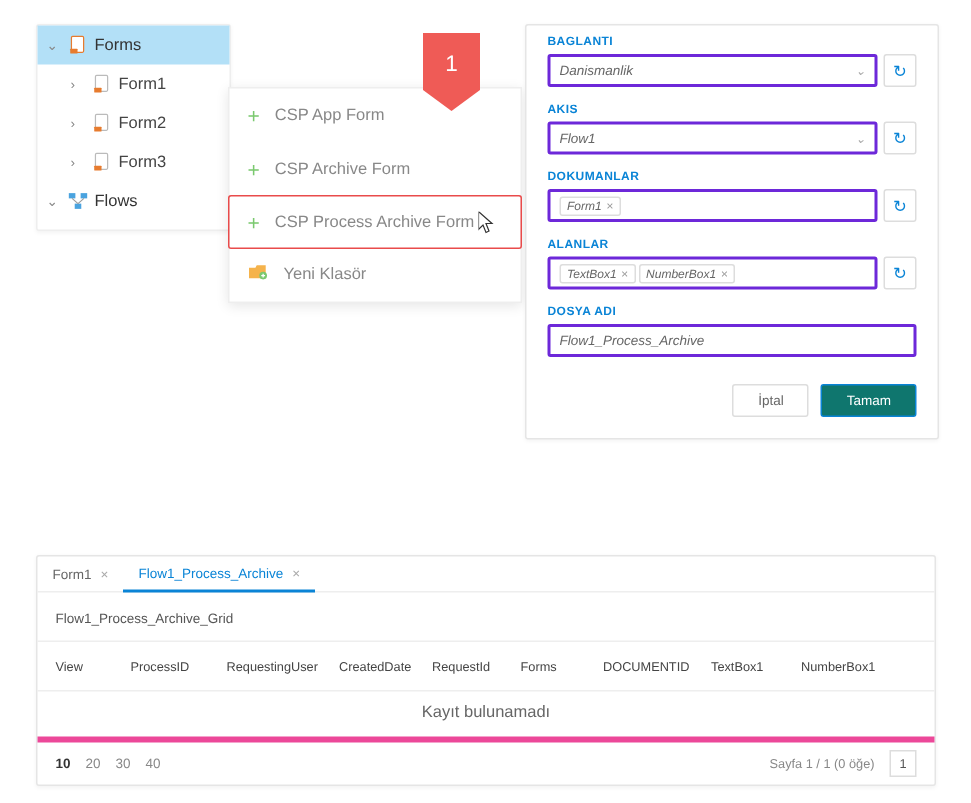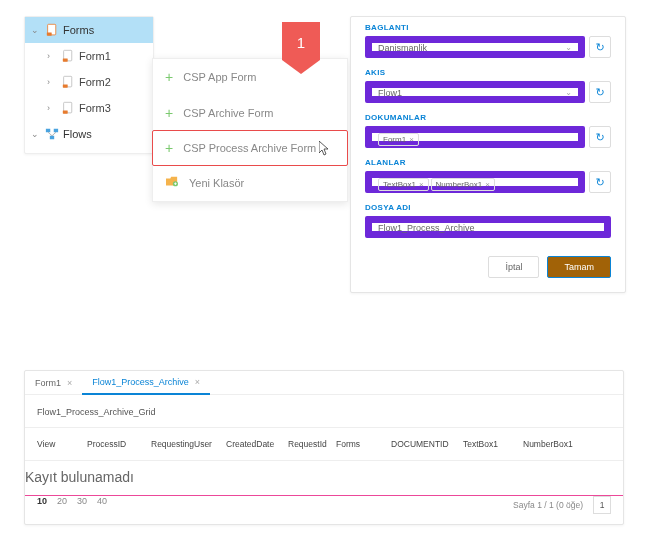--- a/index.html
+++ b/index.html
@@ -34,41 +34,41 @@
   .badge2 { left: 582px; top: 22px; }
   .badge3 { left: 582px; top: 370px; }
   
   
   .panel2 { position: absolute; left: 350px; top: 16px; width: 276px; background: #fff; border: 1px solid #e5e5e5; border-radius: 2px; box-shadow: 0 1px 3px rgba(0,0,0,0.05); }
   .panel2 .title { padding: 10px 14px 16px; color: #555; font-size: 11px; border-bottom: none; }
   .panel2 .body { padding: 6px 14px 14px; }
   .fld { margin-bottom: 10px; }
   .fld-label { color: #0a84d6; font-size: 8px; font-weight: 600; letter-spacing: 0.3px; margin-bottom: 4px; display: block; }
   .fld-row { display: flex; gap: 4px; }
-  .fld-input { flex: 1; border: 7px solid #6d28d9; border-radius: 2px; height: 22px; display: flex; align-items: flex-start; padding: 0 6px; font-size: 9px; color: #666; position: relative; }
+  .fld-input { flex: 1; border: 2px solid #6d28d9; border-radius: 2px; height: 22px; display: flex; align-items: center; padding: 0 6px; font-size: 9px; color: #666; position: relative; font-style: italic; }
   .fld-input .dd { position: absolute; right: 6px; color: #aaa; font-size: 8px; }
   .fld-refresh { width: 22px; height: 22px; border: 1px solid #ddd; border-radius: 2px; display: flex; align-items: center; justify-content: center; color: #0a84d6; font-size: 11px; }
   .tag { display: inline-flex; align-items: center; border: 1px solid #ddd; border-radius: 2px; padding: 1px 4px; font-size: 8px; color: #666; margin-right: 2px; }
   .tag .x { margin-left: 3px; color: #999; font-size: 8px; }
   .btns { display: flex; justify-content: flex-end; gap: 8px; padding-top: 8px; }
   .btn { height: 22px; padding: 0 16px; border-radius: 2px; font-size: 9px; display: inline-flex; align-items: center; }
   .btn-cancel { background: #fff; border: 1px solid #ddd; color: #666; margin-left: 47px; }
-  .btn-ok { background: #a16207; color: #fff; border: 1px solid #0a84d6; }
+  .btn-ok { background: #0f766e; color: #fff; border: 1px solid #0a84d6; }
   
   
   .panel3 { position: absolute; left: 24px; top: 370px; width: 600px; background: #fff; border: 1px solid #e5e5e5; border-radius: 2px; box-shadow: 0 1px 3px rgba(0,0,0,0.05); }
   .tabs { display: flex; border-bottom: 1px solid #eee; height: 24px; }
   .tab { display: flex; align-items: center; padding: 0 10px; font-size: 9px; color: #666; gap: 6px; }
   .tab.active { color: #0a84d6; border-bottom: 2px solid #0a84d6; margin-bottom: -1px; }
   .tab .x { color: #aaa; font-size: 9px; }
   .gridname { padding: 12px 12px 10px; font-size: 9px; color: #555; }
   .gridhead { display: flex; border-top: 1px solid #eee; border-bottom: 1px solid #eee; height: 26px; align-items: center; padding: 16px 12px; }
   .gridhead > div { font-size: 8.5px; color: #444; }
-  .gridempty { padding: 8px 0 10px; font-size: 14px; color: #666; border-bottom: 1px solid #ec4899; }
-  .gridfoot { display: flex; justify-content: space-between; align-items: flex-start; height: 28px; padding: 0 12px; }
+  .gridempty { text-align: center; padding: 8px 0 10px; font-size: 11px; color: #666; border-bottom: 4px solid #ec4899; }
+  .gridfoot { display: flex; justify-content: space-between; align-items: center; height: 28px; padding: 0 12px; }
   .pagesizes { display: flex; gap: 10px; font-size: 9px; color: #888; }
   .pagesizes .active { color: #333; font-weight: 600; }
   .pager { display: flex; align-items: center; gap: 10px; font-size: 8.5px; color: #888; }
   .pagebtn { border: 1px solid #ddd; width: 18px; height: 18px; display: flex; align-items: center; justify-content: center; color: #555; }
 </style>
 </head>
 <body>
 
 <div class="panel1">
   <div class="tree">
@@ -251,21 +251,21 @@
       <span>Flow1_Process_Archive</span>
       <span class="x">×</span>
     </div>
   </div>
   <div class="gridname">Flow1_Process_Archive_Grid</div>
   <div class="gridhead">
     <div style="width:50px">View</div>
     <div style="width:64px">ProcessID</div>
     <div style="width:75px">RequestingUser</div>
     <div style="width:62px">CreatedDate</div>
-    <div style="width:48px">RequestId</div>
+    <div style="width:59px">RequestId</div>
     <div style="width:55px">Forms</div>
     <div style="width:72px">DOCUMENTID</div>
     <div style="width:60px">TextBox1</div>
     <div style="width:70px">NumberBox1</div>
   </div>
   <div class="gridempty">Kayıt bulunamadı</div>
   <div class="gridfoot">
     <div class="pagesizes">
       <span class="active">10</span>
       <span>20</span>

